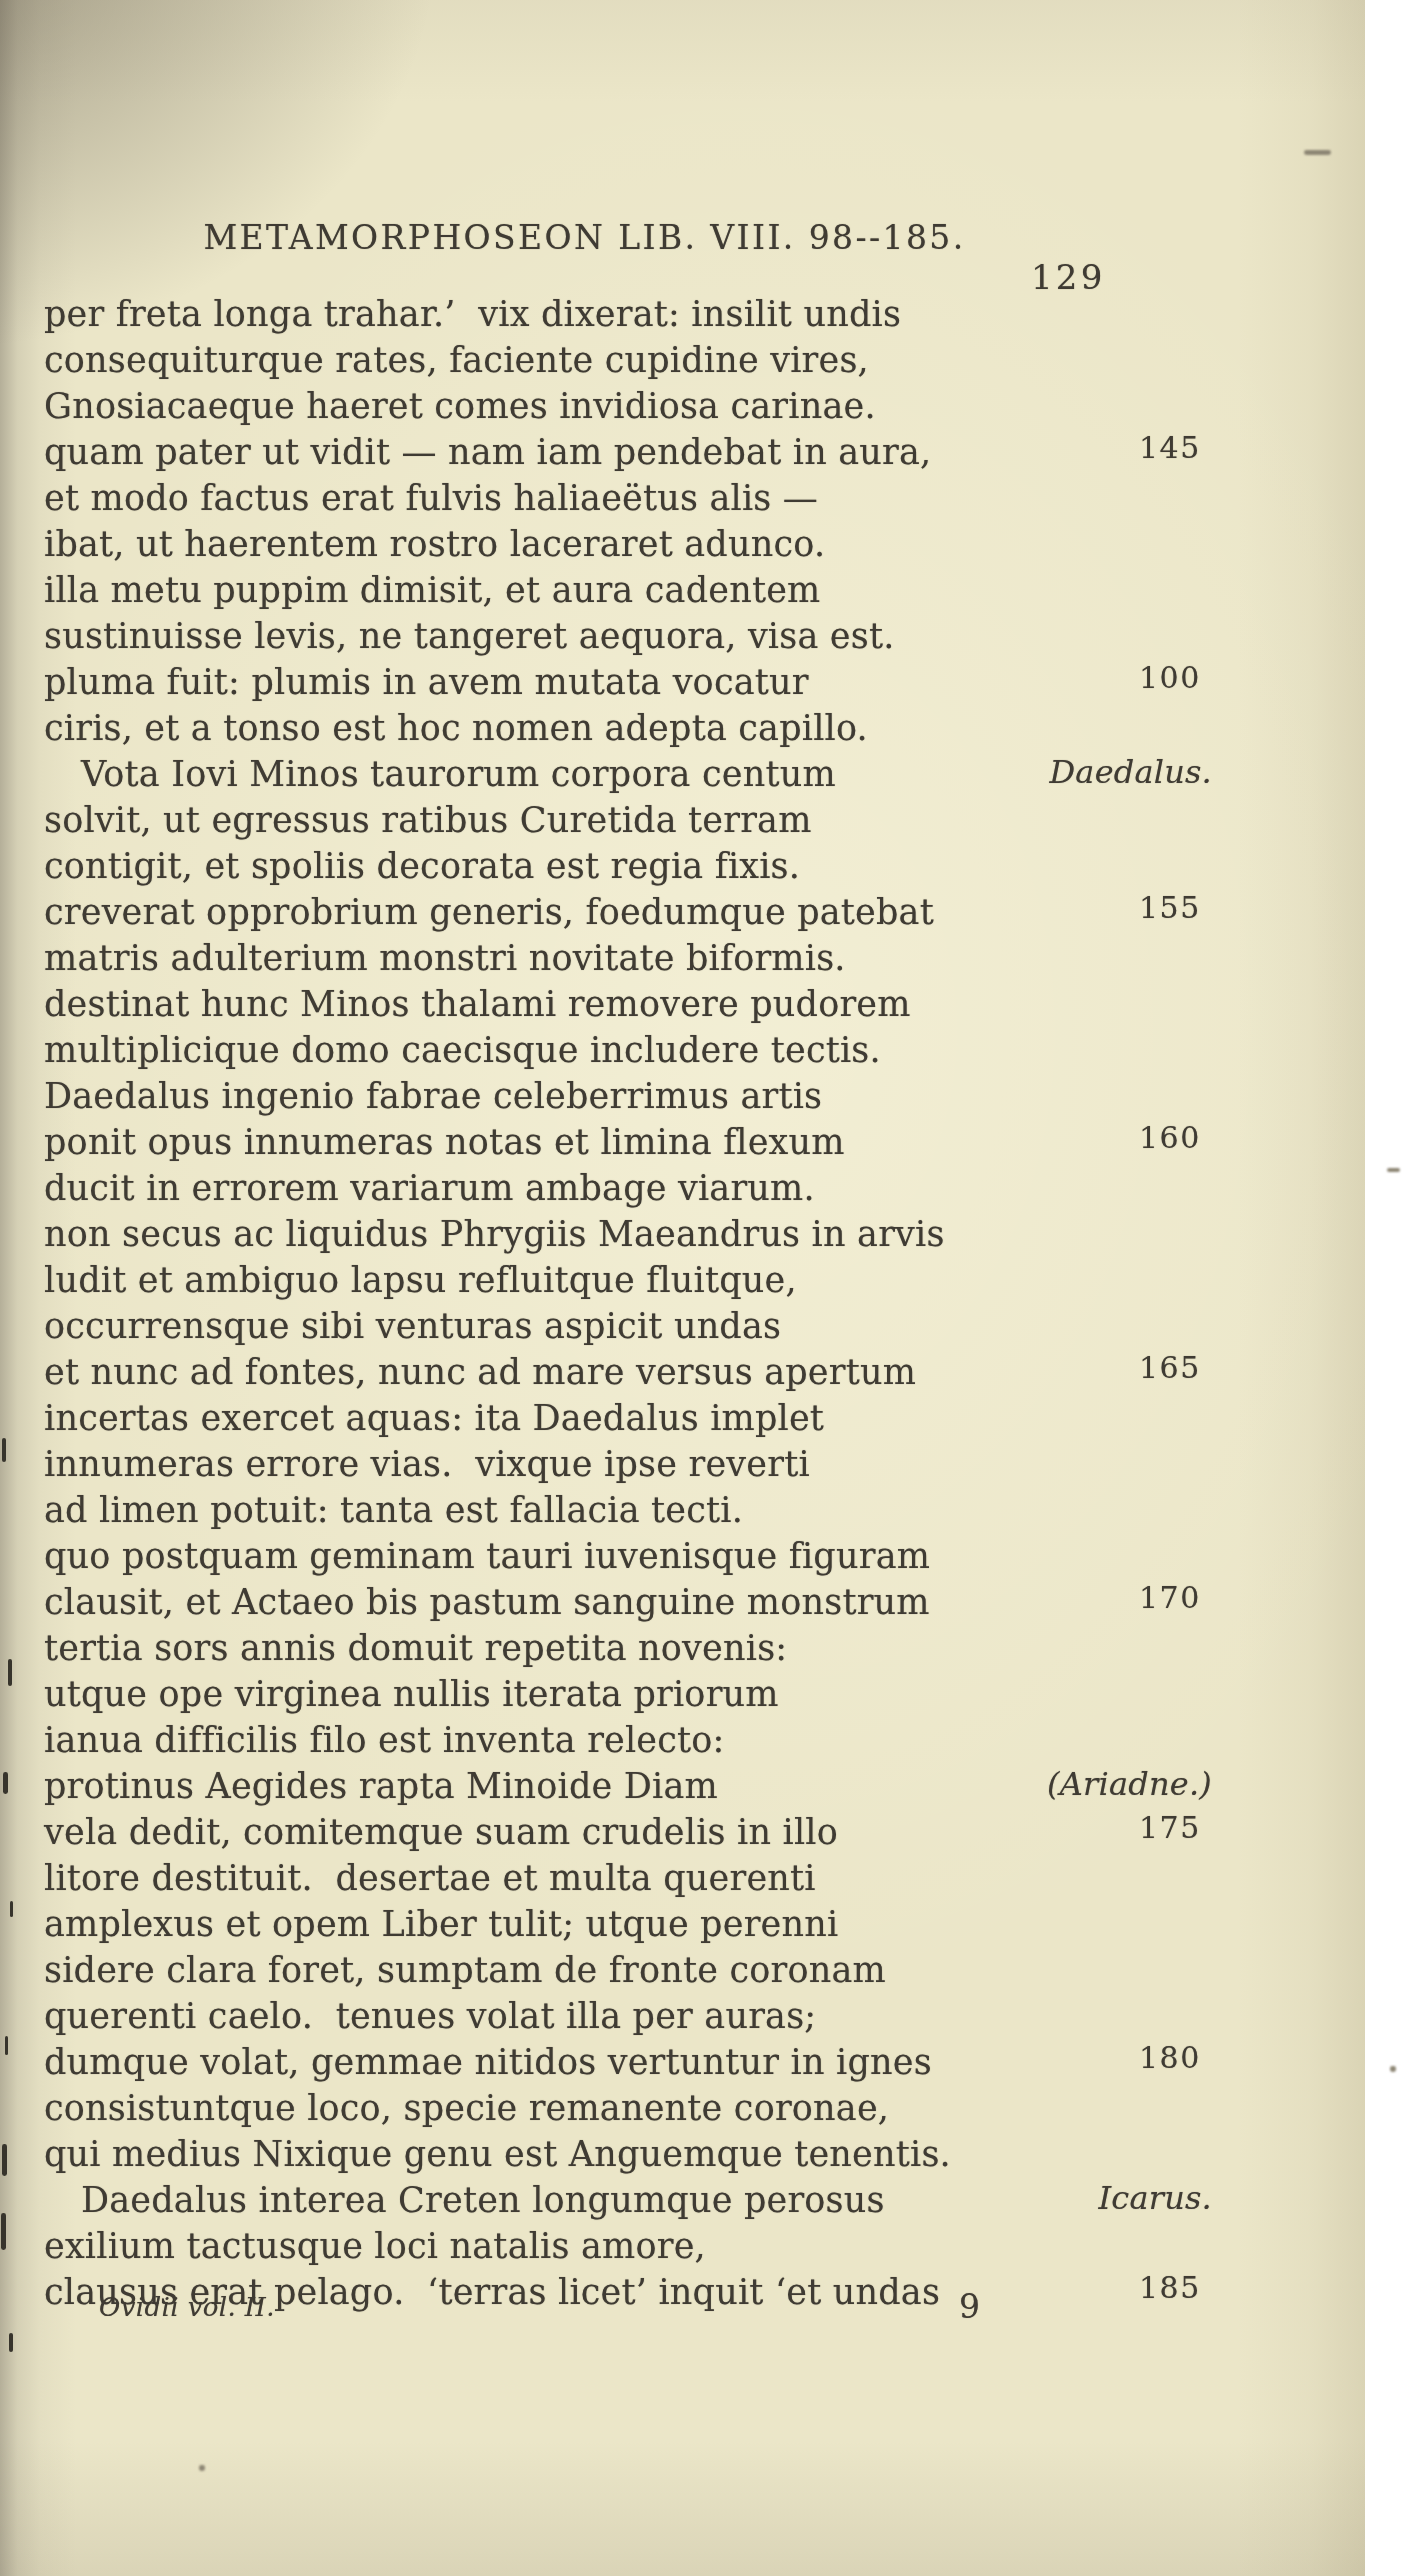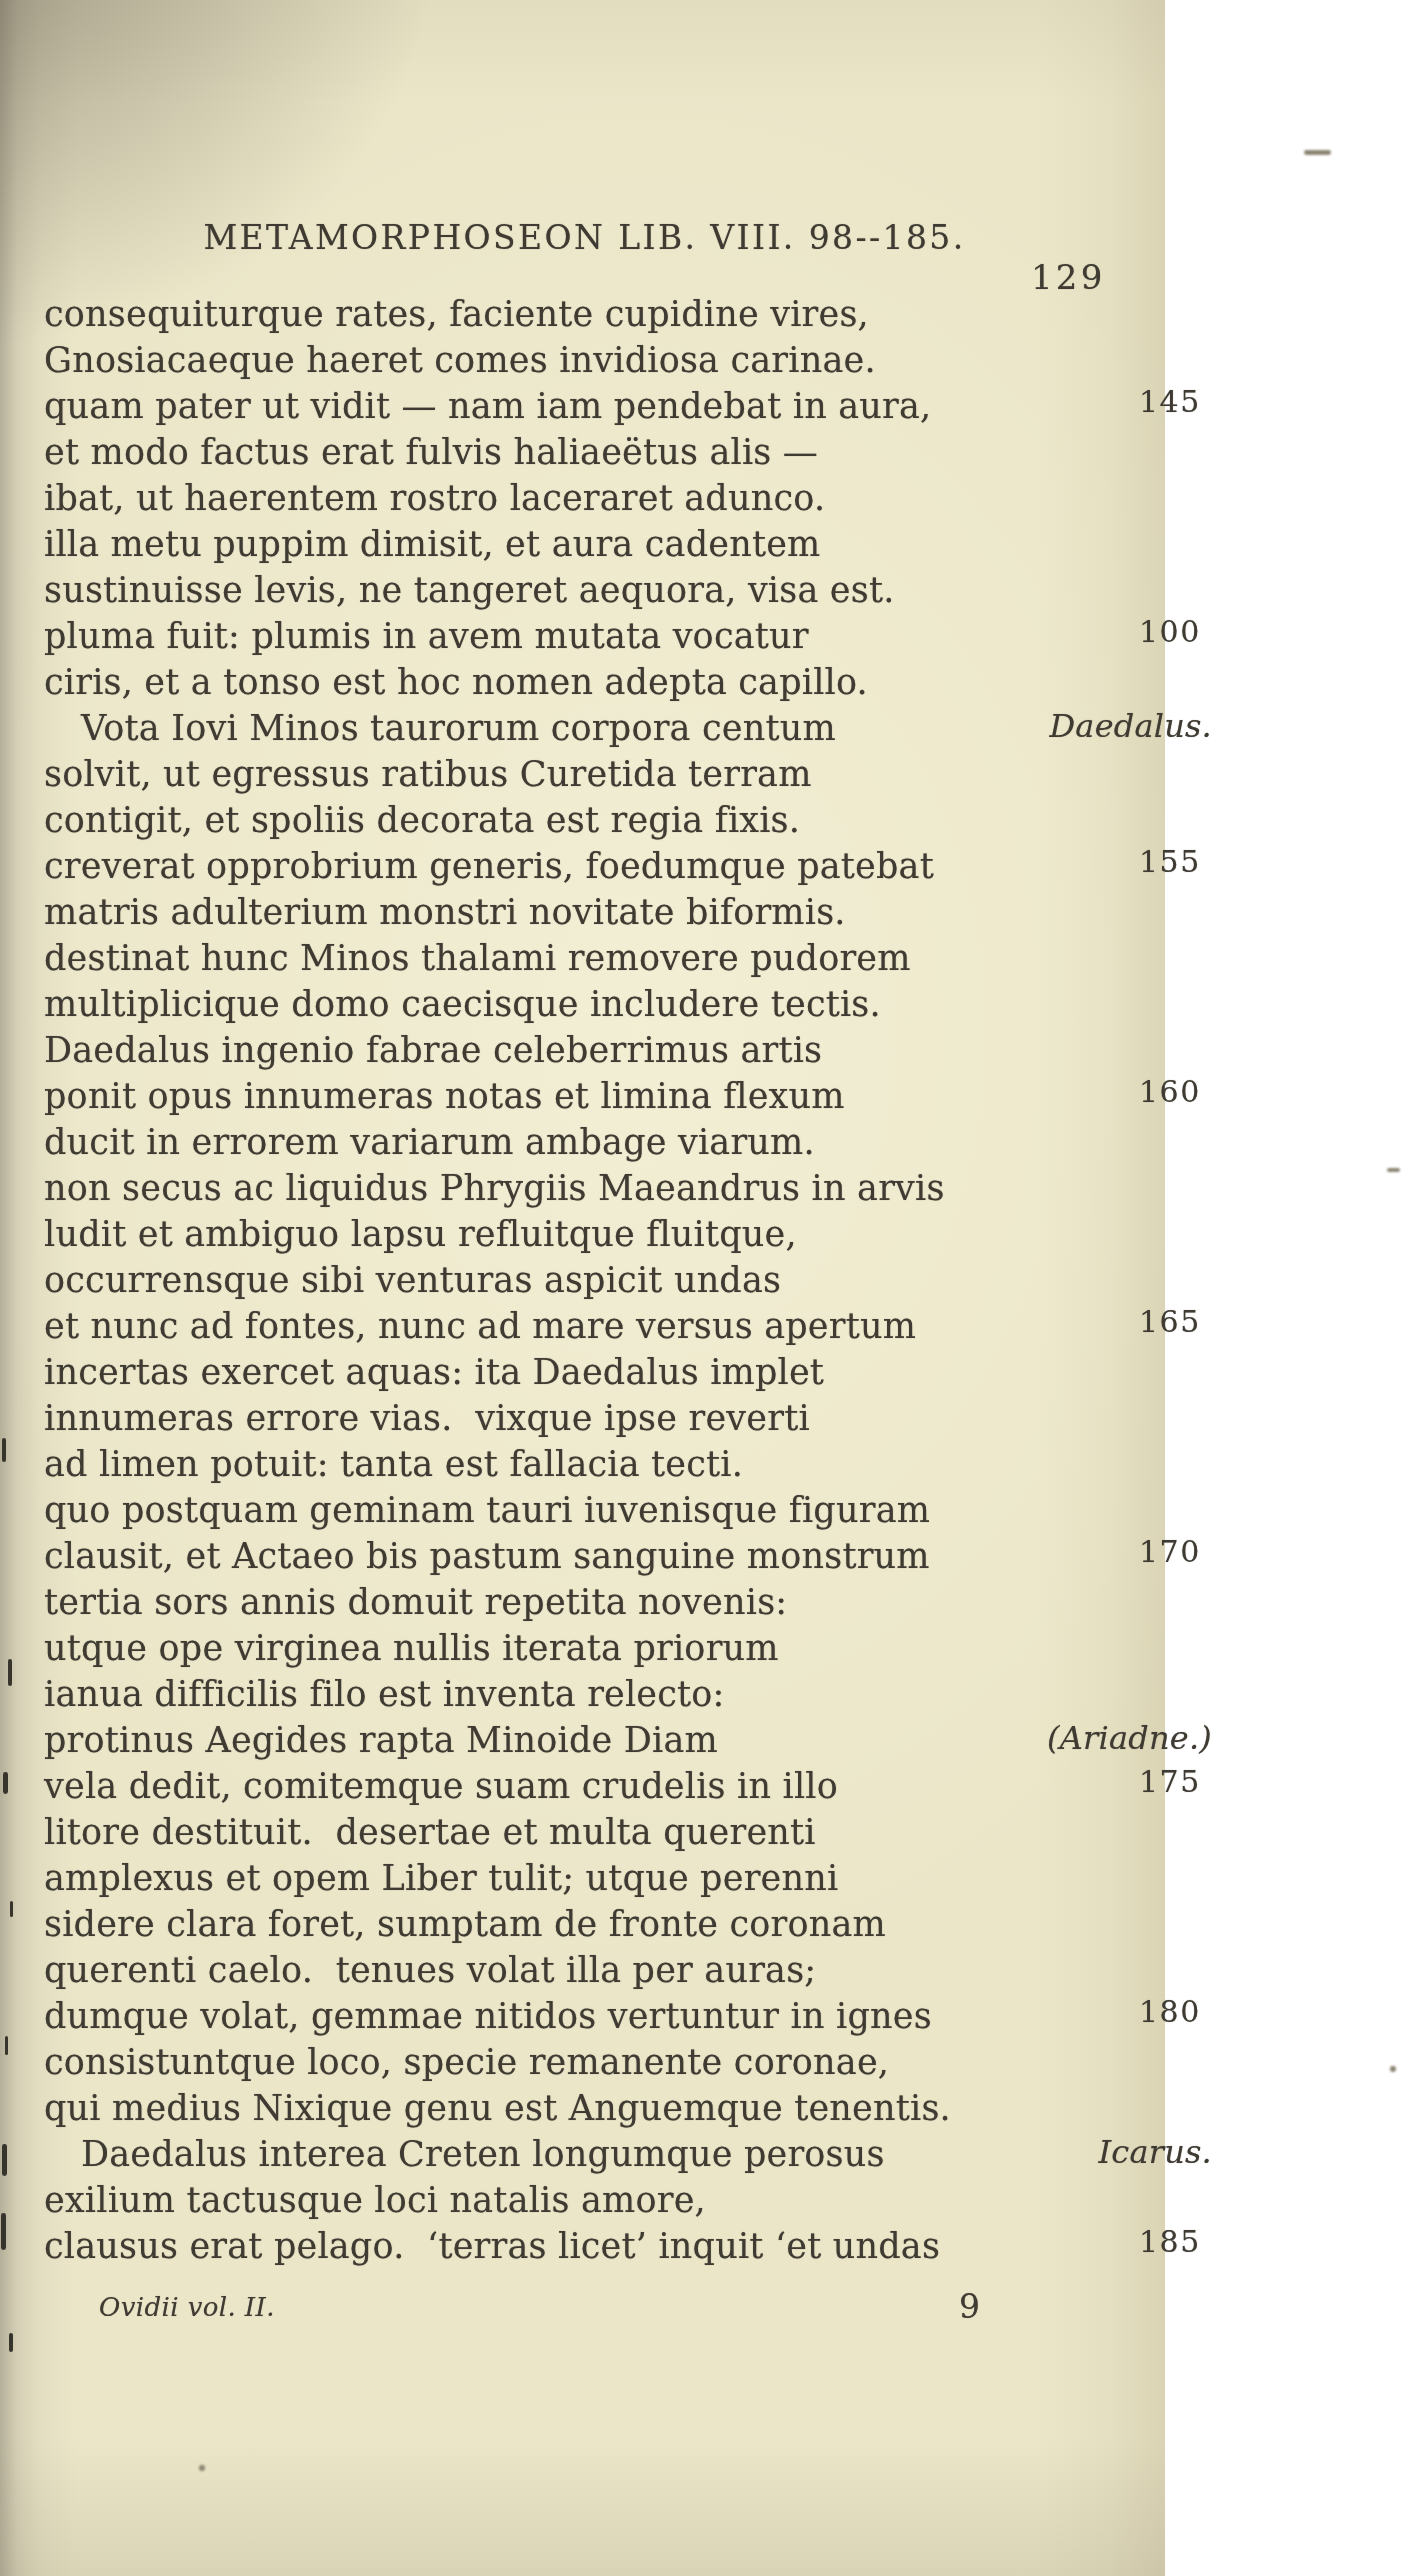--- a/index.html
+++ b/index.html
@@ -6,21 +6,21 @@
     --paper:#ebe6c8;
     --ink:#3f3b33;
   }
   html,body{margin:0;padding:0;}
   body{
     width:1422px;height:2576px;overflow:hidden;
     font-family:"DejaVu Serif","Liberation Serif",serif;
     color:var(--ink);
   }
   .page{
-    position:relative;width:1165px;height:2576px;
+    position:relative;width:1365px;height:2576px;
     background:
       radial-gradient(ellipse 795px 652px at -56px -56px, rgba(96,88,74,0.52), rgba(96,88,74,0.24) 34%, rgba(96,88,74,0) 62%),
       linear-gradient(90deg, rgba(105,99,88,0.42) 0px, rgba(105,99,88,0.17) 17.5px, rgba(105,99,88,0.06) 40px, rgba(105,99,88,0) 76px),
       linear-gradient(270deg, rgba(150,138,104,0.20) 0px, rgba(150,138,104,0.07) 56px, rgba(150,138,104,0) 127px),
       linear-gradient(0deg, rgba(140,130,105,0.18) 0px, rgba(140,130,105,0) 135px),
       linear-gradient(180deg, rgba(150,140,118,0.10) 0px, rgba(150,140,118,0) 103px),
       radial-gradient(ellipse 1034px 1352px at 55% 40%, rgba(255,252,232,0.38), rgba(255,252,232,0) 72%),
       var(--paper);
   }
   
@@ -75,20 +75,25 @@
 </head>
 <body>
 
 <div class="page">
 
   <div class="running-title">METAMORPHOSEON LIB. VIII. 98--185.</div>
 
   <div class="page-number">129</div>
 
   <div class="poem">
+      <div class="line">
+      <span class="line-text">per freta longa trahar.’  vix dixerat: insilit undis</span>
+      
+      
+    </div>
       <div class="line">
       <span class="line-text">consequiturque rates, faciente cupidine vires,</span>
       
       
     </div>
       <div class="line">
       <span class="line-text">Gnosiacaeque haeret comes invidiosa carinae.</span>
       
       
     </div>

